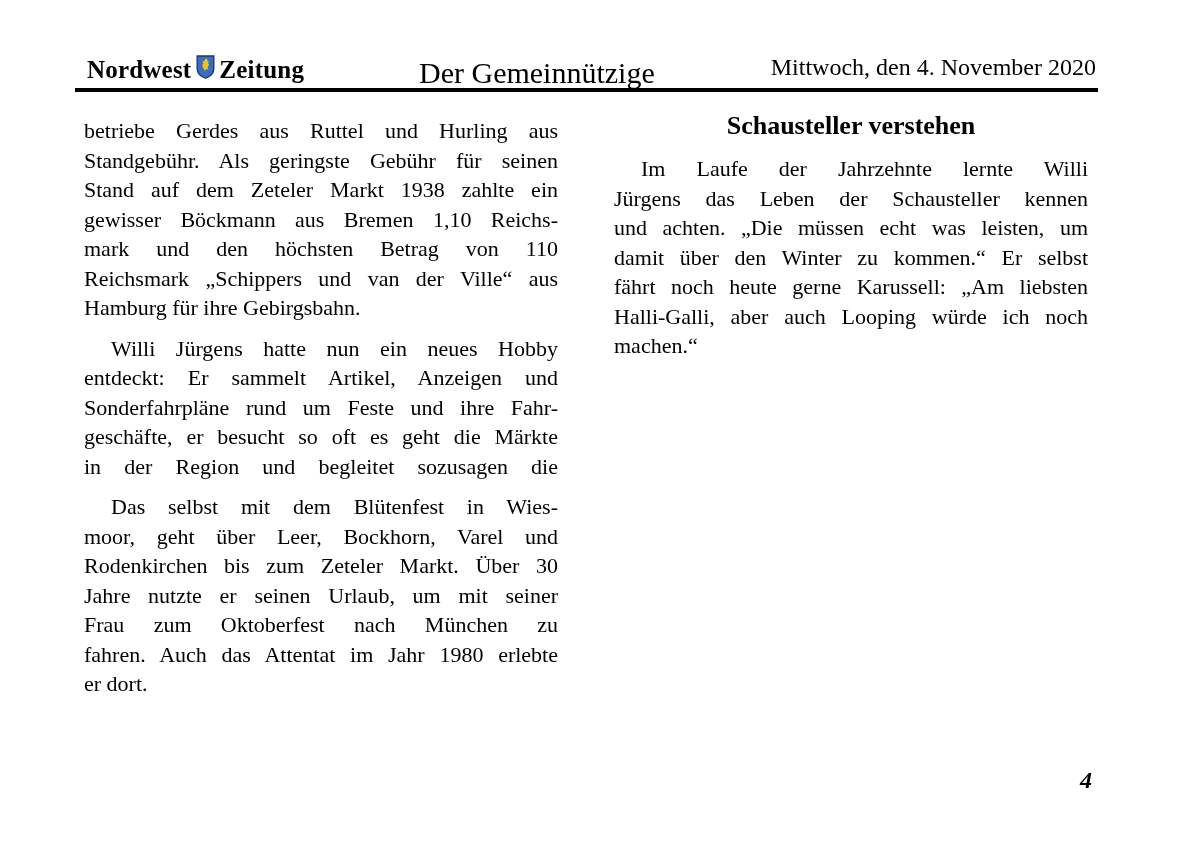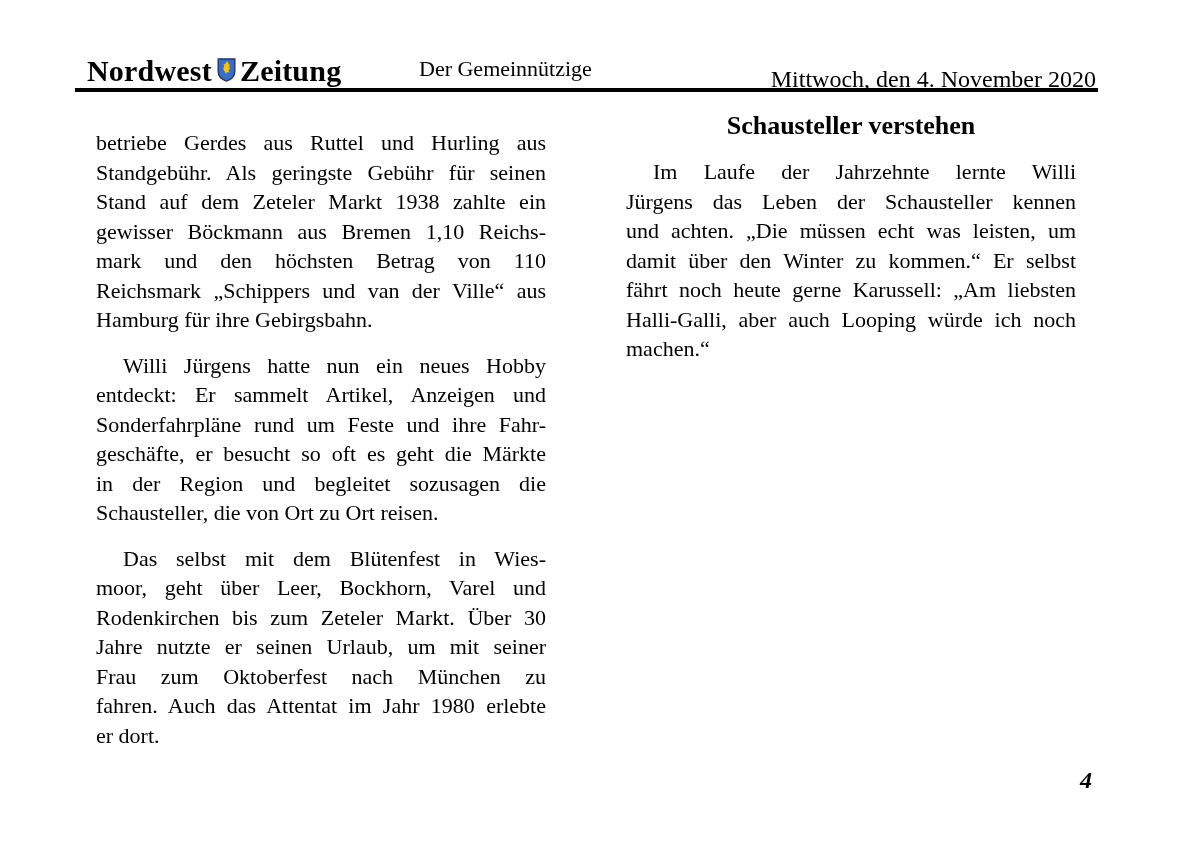--- a/index.html
+++ b/index.html
@@ -28,41 +28,41 @@
     width: 1023px;
     height: 34px;
   }
   .brand {
     position: absolute;
     left: 12px;
     top: 0;
     display: flex;
     align-items: flex-end;
     font-weight: bold;
-    font-size: 30px;
+    font-size: 25px;
     letter-spacing: 0.2px;
     white-space: nowrap;
   }
   .brand .shield {
     display: inline-block;
     margin: 0 4px 0 5px;
     position: relative;
     top: 1px;
   }
   .center-title {
     position: absolute;
     left: 344px;
     top: 2px;
-    font-size: 22px;
+    font-size: 30px;
     white-space: nowrap;
   }
   .issue-date {
     position: absolute;
     right: 2px;
-    top: 12px;
+    top: 0;
     font-size: 24px;
     white-space: nowrap;
   }
   .header-rule {
     position: absolute;
     left: 75px;
     top: 88px;
     width: 1023px;
     height: 4px;
     background: #000000;
@@ -76,21 +76,21 @@
   }
   .col-left  { left: 80px;  top: 112px; }
   .col-right { left: 610px; top: 110px; }
   .article-headline {
     font-weight: bold;
     font-size: 26px;
     line-height: 31px;
     text-align: center;
     margin: 0 0 13px 0;
   }
-  .para { margin: 16px; }
+  .para { margin: 4px; }
   .para + .para { margin-top: 11px; }
   .line {
     text-align: justify;
     text-align-last: left;
     white-space: normal;
   }
   .line.just { text-align-last: justify; }
   .line.indent { text-indent: 27px; }
   
   .page-number {
@@ -135,21 +135,20 @@
         <div class="line just">mark und den höchsten Betrag von 110</div>
         <div class="line just">Reichsmark „Schippers und van der Ville“ aus</div>
         <div class="line">Hamburg für ihre Gebirgsbahn.</div>
       </div>
       <div class="para">
         <div class="line just indent">Willi Jürgens hatte nun ein neues Hobby</div>
         <div class="line just">entdeckt: Er sammelt Artikel, Anzeigen und</div>
         <div class="line just">Sonderfahrpläne rund um Feste und ihre Fahr-</div>
         <div class="line just">geschäfte, er besucht so oft es geht die Märkte</div>
         <div class="line just">in der Region und begleitet sozusagen die</div>
-        <div class="line">Schausteller, die von Ort zu Ort reisen.</div>
       </div>
       <div class="para">
         <div class="line just indent">Das selbst mit dem Blütenfest in Wies-</div>
         <div class="line just">moor, geht über Leer, Bockhorn, Varel und</div>
         <div class="line just">Rodenkirchen bis zum Zeteler Markt. Über 30</div>
         <div class="line just">Jahre nutzte er seinen Urlaub, um mit seiner</div>
         <div class="line just">Frau zum Oktoberfest nach München zu</div>
         <div class="line just">fahren. Auch das Attentat im Jahr 1980 erlebte</div>
         <div class="line">er dort.</div>
       </div>

